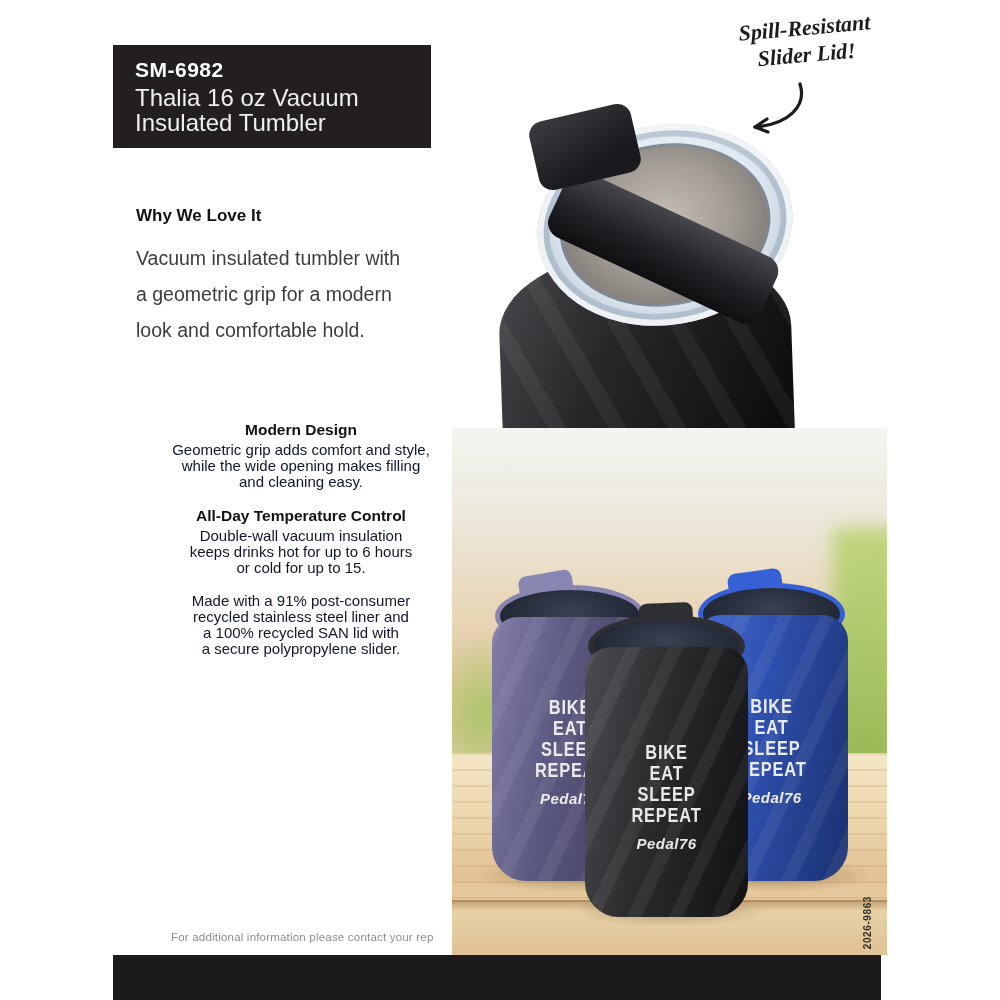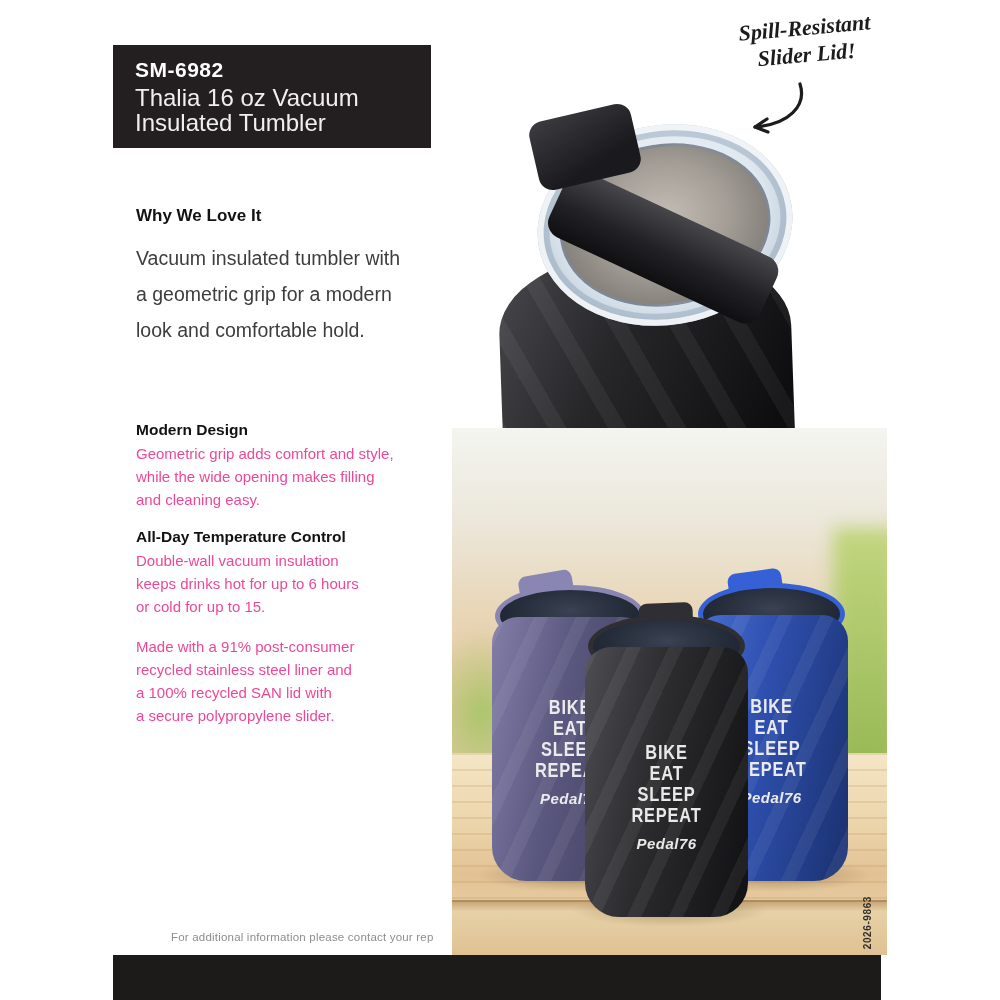--- a/index.html
+++ b/index.html
@@ -18,23 +18,23 @@
     font-family:"Liberation Serif", serif; font-style:italic; font-weight:bold;
     font-size:22px; line-height:27px; color:#1c1c1c; transform:rotate(-5deg); white-space:pre-line; }
   .callout-arrow { position:absolute; left:737px; top:80px; }
 
   
   .why { position:absolute; left:136px; top:176px; width:335px;margin-top:30px; }
   .why h2 { font-size:17px; font-weight:bold; color:#121212; margin-bottom:14px; }
   .why p { font-size:19.5px; line-height:36px; color:#3d3d3d; white-space:pre-line; }
 
   .features { position:absolute; left:136px; top:421px; width:330px; }
-  .feature { margin-bottom:17px; }
+  .feature { margin-bottom:17px;text-align:center; }
   .feature h3 { font-size:15.5px; font-weight:bold; color:#121212; margin-bottom:3px; }
-  .feature p { font-size:15px; line-height:23px; color:#ec4899; white-space:pre-line; }
+  .feature p { font-size:15px; line-height:16px; color:#0f172a; white-space:pre-line; }
 
   
   .hero { position:absolute; left:470px; top:100px; width:415px; height:328px; overflow:hidden; }
   .hero .cup-body { position:absolute; left:30px; top:150px; width:292px; height:200px;
     background:linear-gradient(115deg,#4a4a4e 0%, #27272a 40%, #0e0e10 92%);
     border-radius:48% 48% 14% 14% / 40% 40% 8% 8%; transform:rotate(-2deg); }
   .hero .cup-body:after { content:""; position:absolute; inset:0; border-radius:inherit;
     background:repeating-linear-gradient(62deg, rgba(255,255,255,.05) 0 16px, rgba(0,0,0,0) 16px 52px); }
   .hero .lid { position:absolute; left:67px; top:25px; width:256px; height:200px; border-radius:50%;
     transform:rotate(-9deg);

